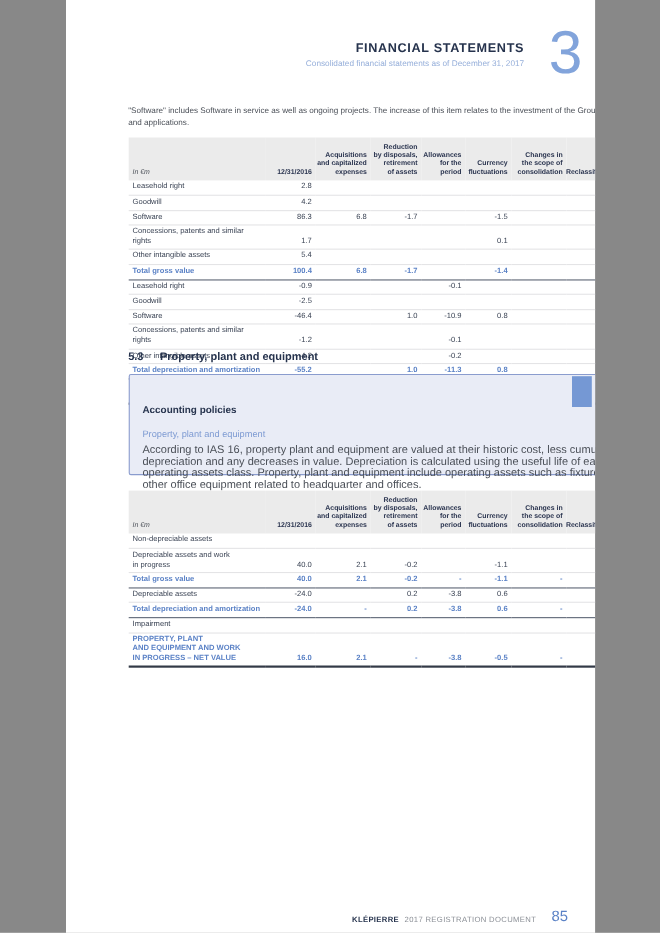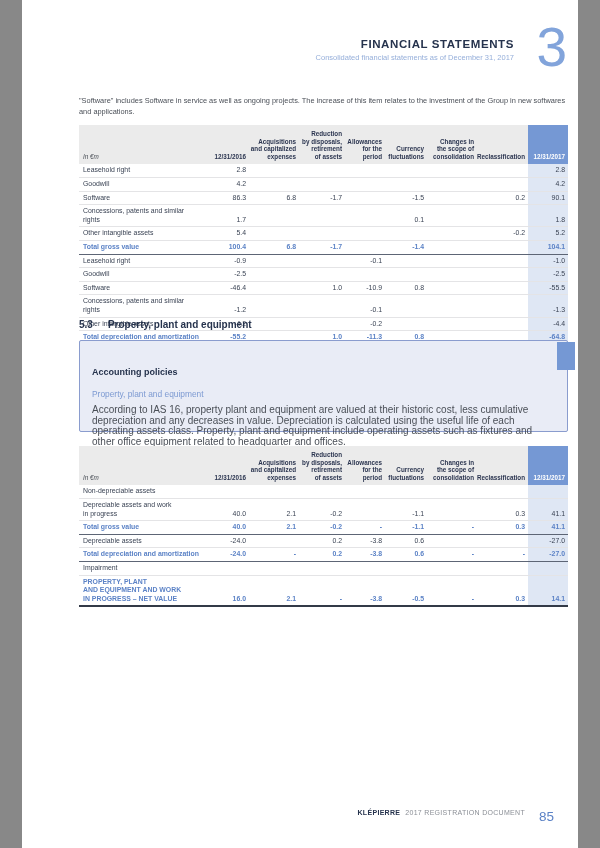--- a/index.html
+++ b/index.html
@@ -1,17 +1,17 @@
 <!DOCTYPE html>
 <html><head>
 <meta charset="utf-8">
 <style>
   * { margin:0; padding:0; box-sizing:border-box; }
   body { background:#888; font-family:"Liberation Sans", sans-serif; }
-  .page { position:relative; width:556px; height:848px; background:#ffffff; overflow:hidden; margin:0 auto; }
+  .page { position:relative; width:481px; height:848px; background:#ffffff; overflow:hidden; margin:0 auto; }
 
   
   .run-head { position:absolute; top:38px; right:64px; text-align:right; }
   .run-head .title { font-size:11.5px; font-weight:bold; letter-spacing:.6px; color:#26334d; }
   .run-head .subtitle { font-size:7.5px; color:#96afda; margin-top:3px;margin-left:41px; }
   .chapter-num { position:absolute; top:20px; right:11px; font-size:55px; font-weight:400; color:#82a4db; line-height:1; }
 
   
   .intro { position:absolute; left:57px; top:95px; width:492px; font-size:7.4px; line-height:11px; color:#4a4f57; }
 
@@ -41,21 +41,21 @@
   .policy-box { position:absolute; left:57px; top:340px; width:489px; height:92px;
                 background:#e9ecf6; border:1px solid #8a9cce; border-radius:2px; padding:26px 12px; }
   .policy-box .box-title { font-size:9px; font-weight:bold; color:#26334d; }
   .policy-box .box-subtitle { font-size:8.4px; color:#7d9ad2; margin-top:12px; }
   .policy-box .box-body { font-size:10px; line-height:10.6px; color:#4a4f57; margin-top:6px; }
 
   
   .side-tab { position:absolute; right:3px; top:342px; width:18px; height:28px; background:#7598d4; }
 
   
-  .footer { position:absolute; right:24px; bottom:24px; display:flex; align-items:flex-start; }
+  .footer { position:absolute; right:24px; bottom:8px; display:flex; align-items:flex-end; }
   .footer .brand { font-size:7px; font-weight:bold; color:#26334d; letter-spacing:.3px; }
   .footer .doc { font-size:7px; color:#8b8f96; margin-left:5px; letter-spacing:.3px; }
   .footer .pagenum { font-size:13.5px; color:#5b82c6; margin-left:14px; }
 </style>
 </head>
 <body>
 
 <div class="page">
 
   <div class="run-head">

